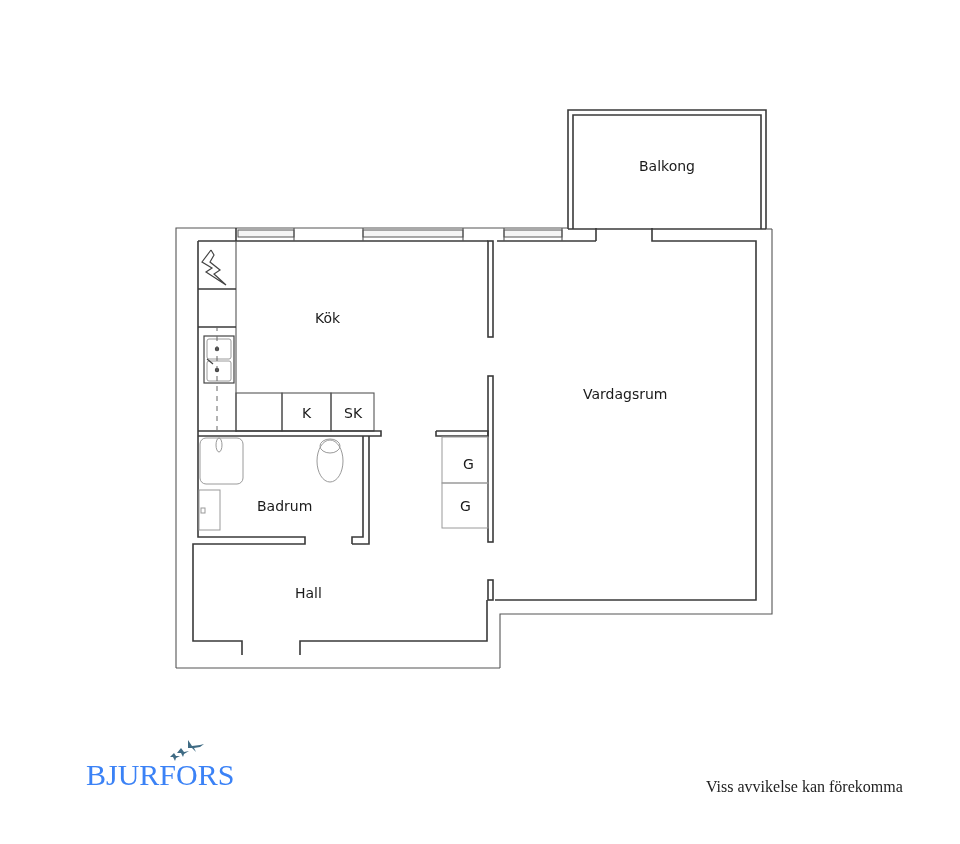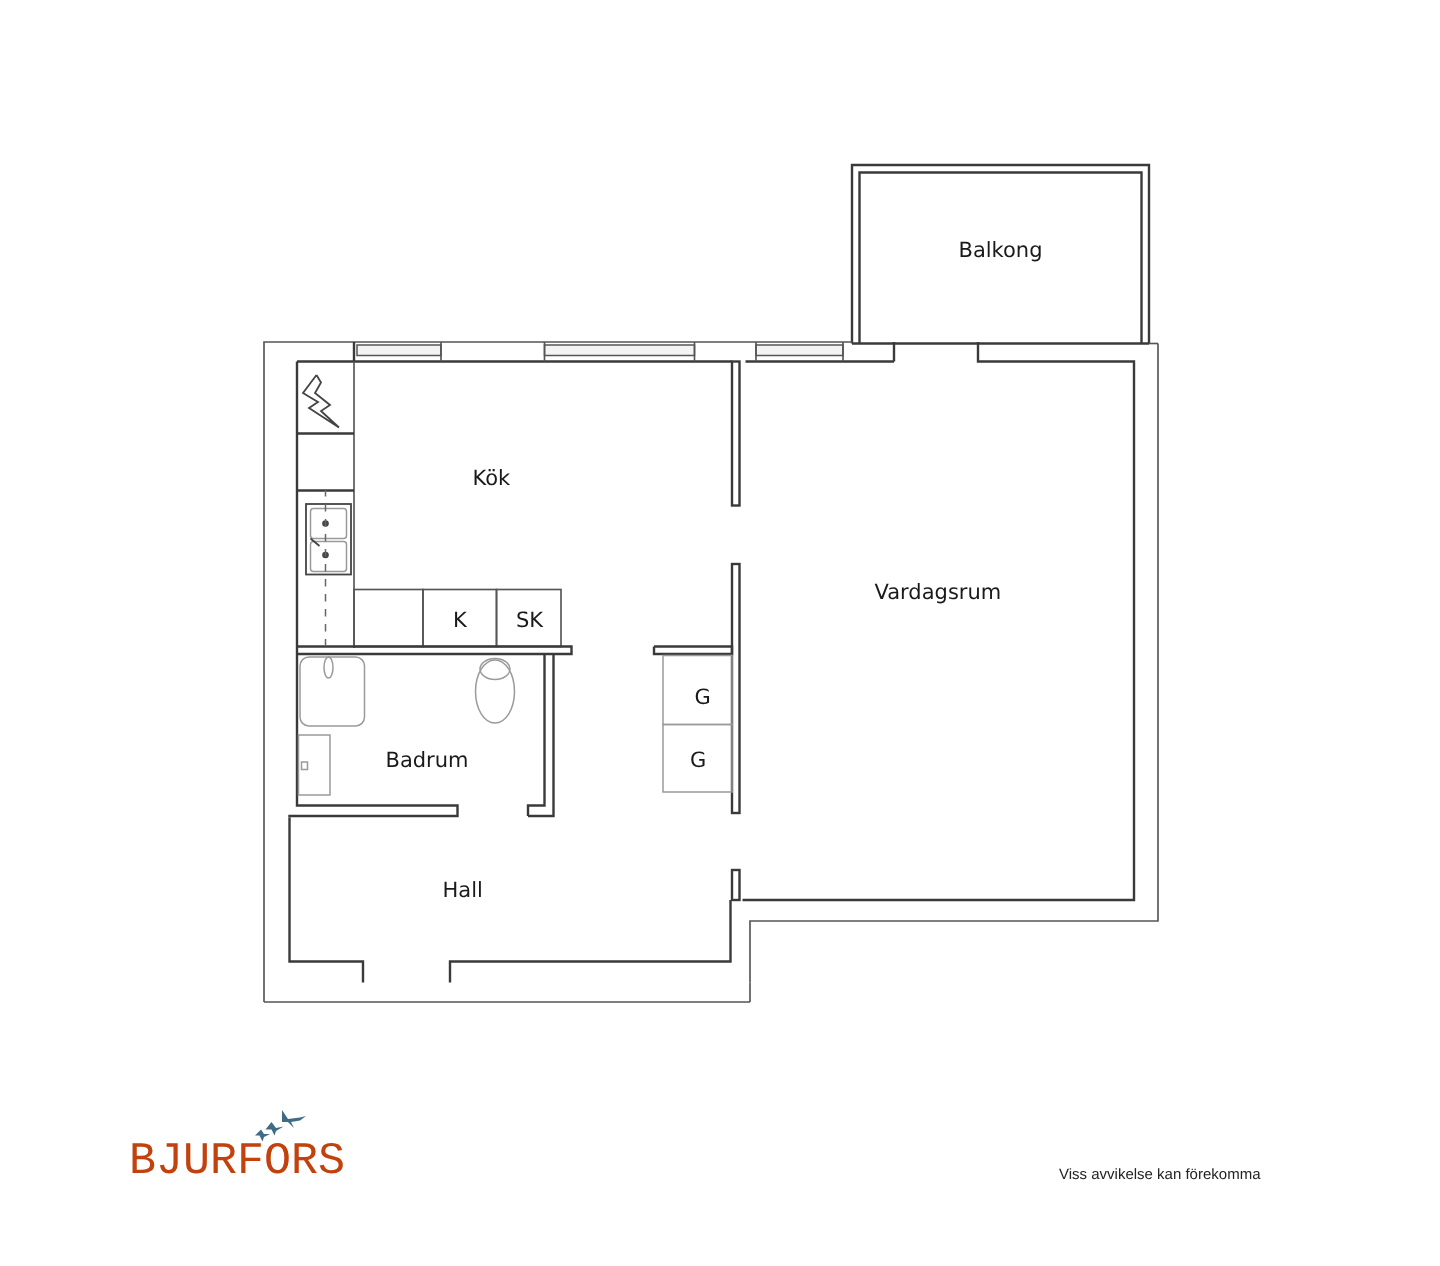--- a/index.html
+++ b/index.html
@@ -5,22 +5,22 @@
   html, body { margin: 0; padding: 0; background: #ffffff; }
   body { width: 960px; height: 844px; position: relative; overflow: hidden; font-family: "DejaVu Sans", sans-serif; }
   #plan { position: absolute; left: 0; top: 0; width: 960px; height: 844px; }
   .wall { fill: none; stroke: #3a3a3a; stroke-width: 1.6; }
   .wall-thin { fill: none; stroke: #555; stroke-width: 1.1; }
   .fixture { fill: none; stroke: #9a9a9a; stroke-width: 1; }
   .fixture-dark { fill: none; stroke: #444; stroke-width: 1.2; }
   .window { fill: #f4f4f4; stroke: #555; stroke-width: 1; }
   .room-label { font-family: "DejaVu Sans", sans-serif; font-size: 14px; fill: #1a1a1a; }
   .cab-label { font-family: "DejaVu Sans", sans-serif; font-size: 14px; fill: #1a1a1a; }
-  .logo-text { position: absolute; left: 86px; top: 758px; font-family: Liberation Mono, monospace; font-size: 30px; letter-spacing: 0px; color: #c2410c; font-weight: 300; }
-  .disclaimer { position: absolute; left: 706px; top: 778px; font-family: Liberation Sans, sans-serif; font-size: 10px; color: #222; }
+  .logo-text { position: absolute; left: 86px; top: 758px; font-family: Liberation Serif, serif; font-size: 30px; letter-spacing: 0px; color: #3b82f6; font-weight: 300; }
+  .disclaimer { position: absolute; left: 706px; top: 778px; font-family: Liberation Serif, serif; font-size: 16px; color: #222; }
   .logo-birds { position: absolute; left: 170px; top: 736px; width: 40px; height: 26px; }
 </style>
 </head>
 <body>
 
 <svg id="plan" viewBox="0 0 960 844" xmlns="http://www.w3.org/2000/svg">
 
   <g>
     <polyline class="wall" points="568,229 568,110 766,110 766,229"></polyline>
     <polyline class="wall" points="573,229 573,115 761,115 761,229"></polyline>

